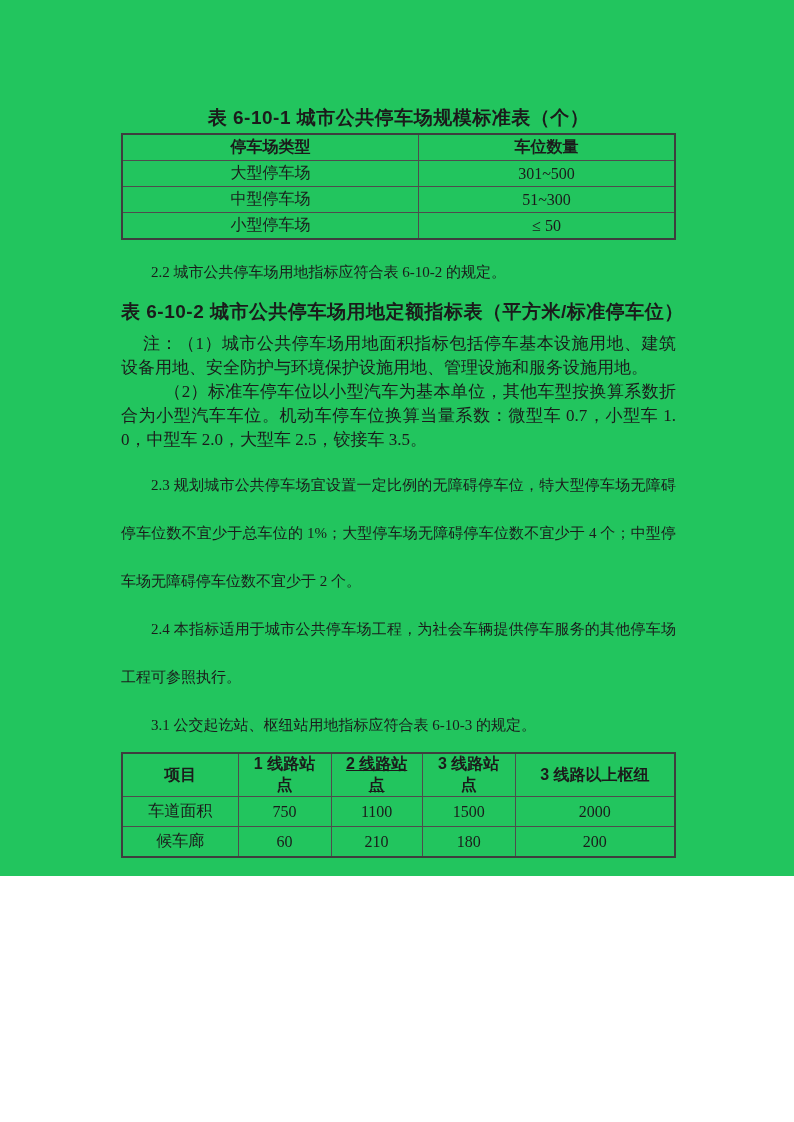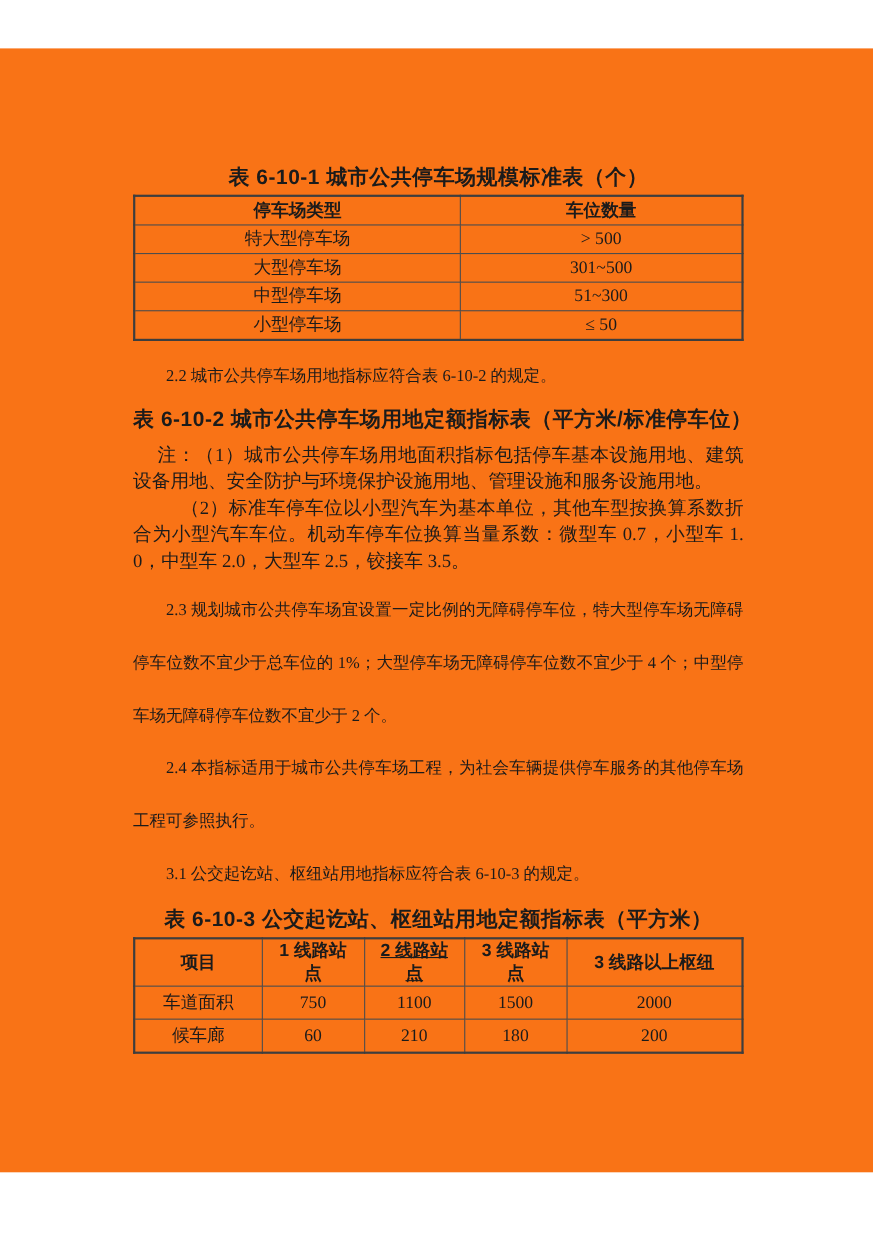--- a/index.html
+++ b/index.html
@@ -1,23 +1,22 @@
 <!DOCTYPE html>
 <html lang="zh"><head>
 <meta charset="utf-8">
 <style>
   html,body{margin:0;padding:0;background:#ffffff;}
   .page{
     position:relative;
-    width:794px;height:1022px;
-    background:#f97316;
+    width:794px;height:876px;
+    background:#22c55e;
     color:#1b1b1b;
     font-family:"Liberation Serif","DejaVu Serif",serif;
     overflow:hidden;
-    margin-top:44px;
   }
   .content{
     position:absolute;
     left:121px;top:106px;
     width:555px;
   }
   .tbl-caption{
     font-family:"Liberation Sans","DejaVu Sans",sans-serif;
     font-weight:bold;
     font-size:19px;line-height:24px;
@@ -103,24 +102,20 @@
   <div class="content">
 
     <div class="tbl-caption">表 6-10-1  城市公共停车场规模标准表（个）</div>
     <table class="t1">
       <tbody>
         <tr>
           <th class="colA">停车场类型</th>
           <th class="colB">车位数量</th>
         </tr>
         <tr>
-          <td>特大型停车场</td>
-          <td>&gt; 500</td>
-        </tr>
-        <tr>
           <td>大型停车场</td>
           <td>301~500</td>
         </tr>
         <tr>
           <td>中型停车场</td>
           <td>51~300</td>
         </tr>
         <tr>
           <td>小型停车场</td>
           <td>≤ 50</td>
@@ -137,21 +132,20 @@
       <p class="note-para note-2">（2）标准车停车位以小型汽车为基本单位，其他车型按换算系数折合为小型汽车车位。机动车停车位换算当量系数：微型车 0.7，小型车 1.0，中型车 2.0，大型车 2.5，铰接车 3.5。</p>
     </div>
 
     <p class="body-para p23">2.3  规划城市公共停车场宜设置一定比例的无障碍停车位，特大型停车场无障碍停车位数不宜少于总车位的 1%；大型停车场无障碍停车位数不宜少于 4 个；中型停车场无障碍停车位数不宜少于 2 个。</p>
 
     <p class="body-para p24">2.4  本指标适用于城市公共停车场工程，为社会车辆提供停车服务的其他停车场工程可参照执行。</p>
 
 
     <p class="body-para p31">3.1  公交起讫站、枢纽站用地指标应符合表 6-10-3 的规定。</p>
 
-    <div class="tbl-caption c3">表 6-10-3  公交起讫站、枢纽站用地定额指标表（平方米）</div>
     <table class="t3">
       <tbody>
         <tr>
           <th class="c0">项目</th>
           <th class="c1">1 线路站点</th>
           <th class="c2">2 线路站点</th>
           <th class="c3">3 线路站点</th>
           <th class="c4">3 线路以上枢纽</th>
         </tr>
         <tr>

